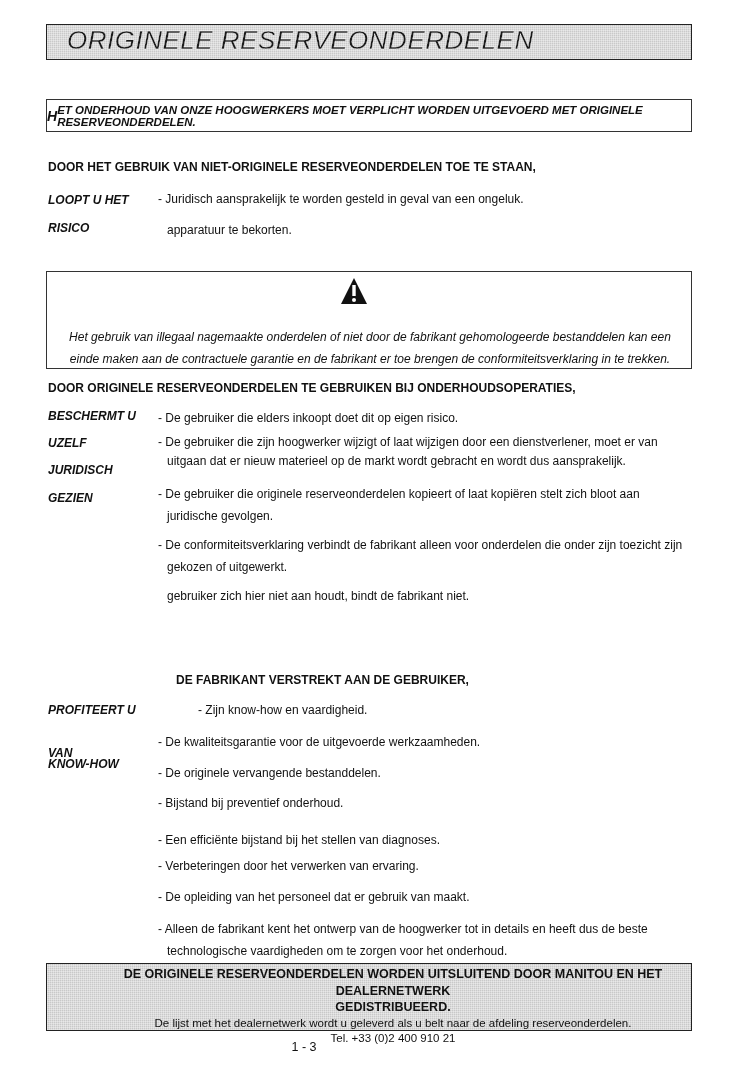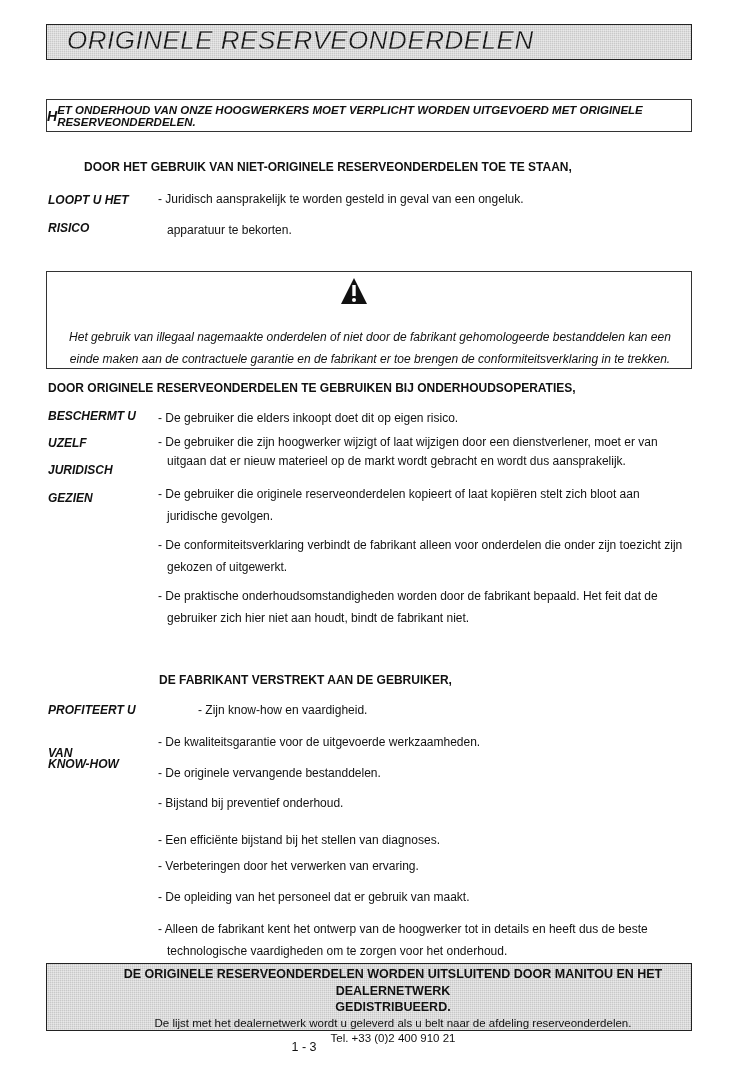--- a/index.html
+++ b/index.html
@@ -68,21 +68,21 @@
 
 <div class="title-bar dither">
   <span class="title-text">ORIGINELE RESERVEONDERDELEN</span>
 </div>
 
 <div class="notice-box">
   <span class="cap">H</span>
     <span>ET ONDERHOUD VAN ONZE HOOGWERKERS MOET VERPLICHT WORDEN UITGEVOERD MET ORIGINELE RESERVEONDERDELEN.</span>
 </div>
 
-<div class="sec-head" style="left:48px; top:160px;margin-left:36px;">DOOR HET GEBRUIK VAN NIET-ORIGINELE RESERVEONDERDELEN TOE TE STAAN,</div>
+<div class="sec-head" style="left:48px; top:160px;">DOOR HET GEBRUIK VAN NIET-ORIGINELE RESERVEONDERDELEN TOE TE STAAN,</div>
 <div class="side-label" style="top:193px;">LOOPT U HET</div>
 <div class="side-label" style="top:221px;">RISICO</div>
 <div class="item" style="top:188px;">- Juridisch aansprakelijk te worden gesteld in geval van een ongeluk.</div>
 <div class="item" style="top:219px;">
   <span class="cont">apparatuur te bekorten.</span>
 </div>
 
 <div class="warn-box"></div>
 <svg class="warn-icon" viewBox="0 0 30 30">
   <polygon points="15,2 28,28 2,28" fill="#111"></polygon>
@@ -107,25 +107,24 @@
 </div>
 <div class="item" style="top:483px;">
   <span>- De gebruiker die originele reserveonderdelen kopieert of laat kopiëren stelt zich bloot aan</span>
   <span class="cont">juridische gevolgen.</span>
 </div>
 <div class="item" style="top:534px;">
   <span>- De conformiteitsverklaring verbindt de fabrikant alleen voor onderdelen die onder zijn toezicht zijn</span>
   <span class="cont">gekozen of uitgewerkt.</span>
 </div>
 <div class="item" style="top:585px;">
-  <span>- De praktische onderhoudsomstandigheden worden door de fabrikant bepaald. Het feit dat de</span>
   <span class="cont">gebruiker zich hier niet aan houdt, bindt de fabrikant niet.</span>
 </div>
 
-<div class="sec-head" style="left:159px; top:673px;">DE FABRIKANT VERSTREKT AAN DE GEBRUIKER,</div>
+<div class="sec-head" style="left:176px; top:673px;">DE FABRIKANT VERSTREKT AAN DE GEBRUIKER,</div>
 <div class="side-label" style="top:703px;">PROFITEERT U</div>
 <div class="side-label" style="top:746px;font-style:italic;">VAN</div>
 <div class="side-label" style="top:757px;">KNOW-HOW</div>
 
 <div class="item" style="top:699px;margin-left:40px;">- Zijn know-how en vaardigheid.</div>
 <div class="item" style="top:731px;">- De kwaliteitsgarantie voor de uitgevoerde werkzaamheden.</div>
 <div class="item" style="top:762px;">- De originele vervangende bestanddelen.</div>
 <div class="item" style="top:792px;">- Bijstand bij preventief onderhoud.</div>
 <div class="item" style="top:823px;margin-top:6px;">- Een efficiënte bijstand bij het stellen van diagnoses.</div>
 <div class="item" style="top:855px;">- Verbeteringen door het verwerken van ervaring.</div>

